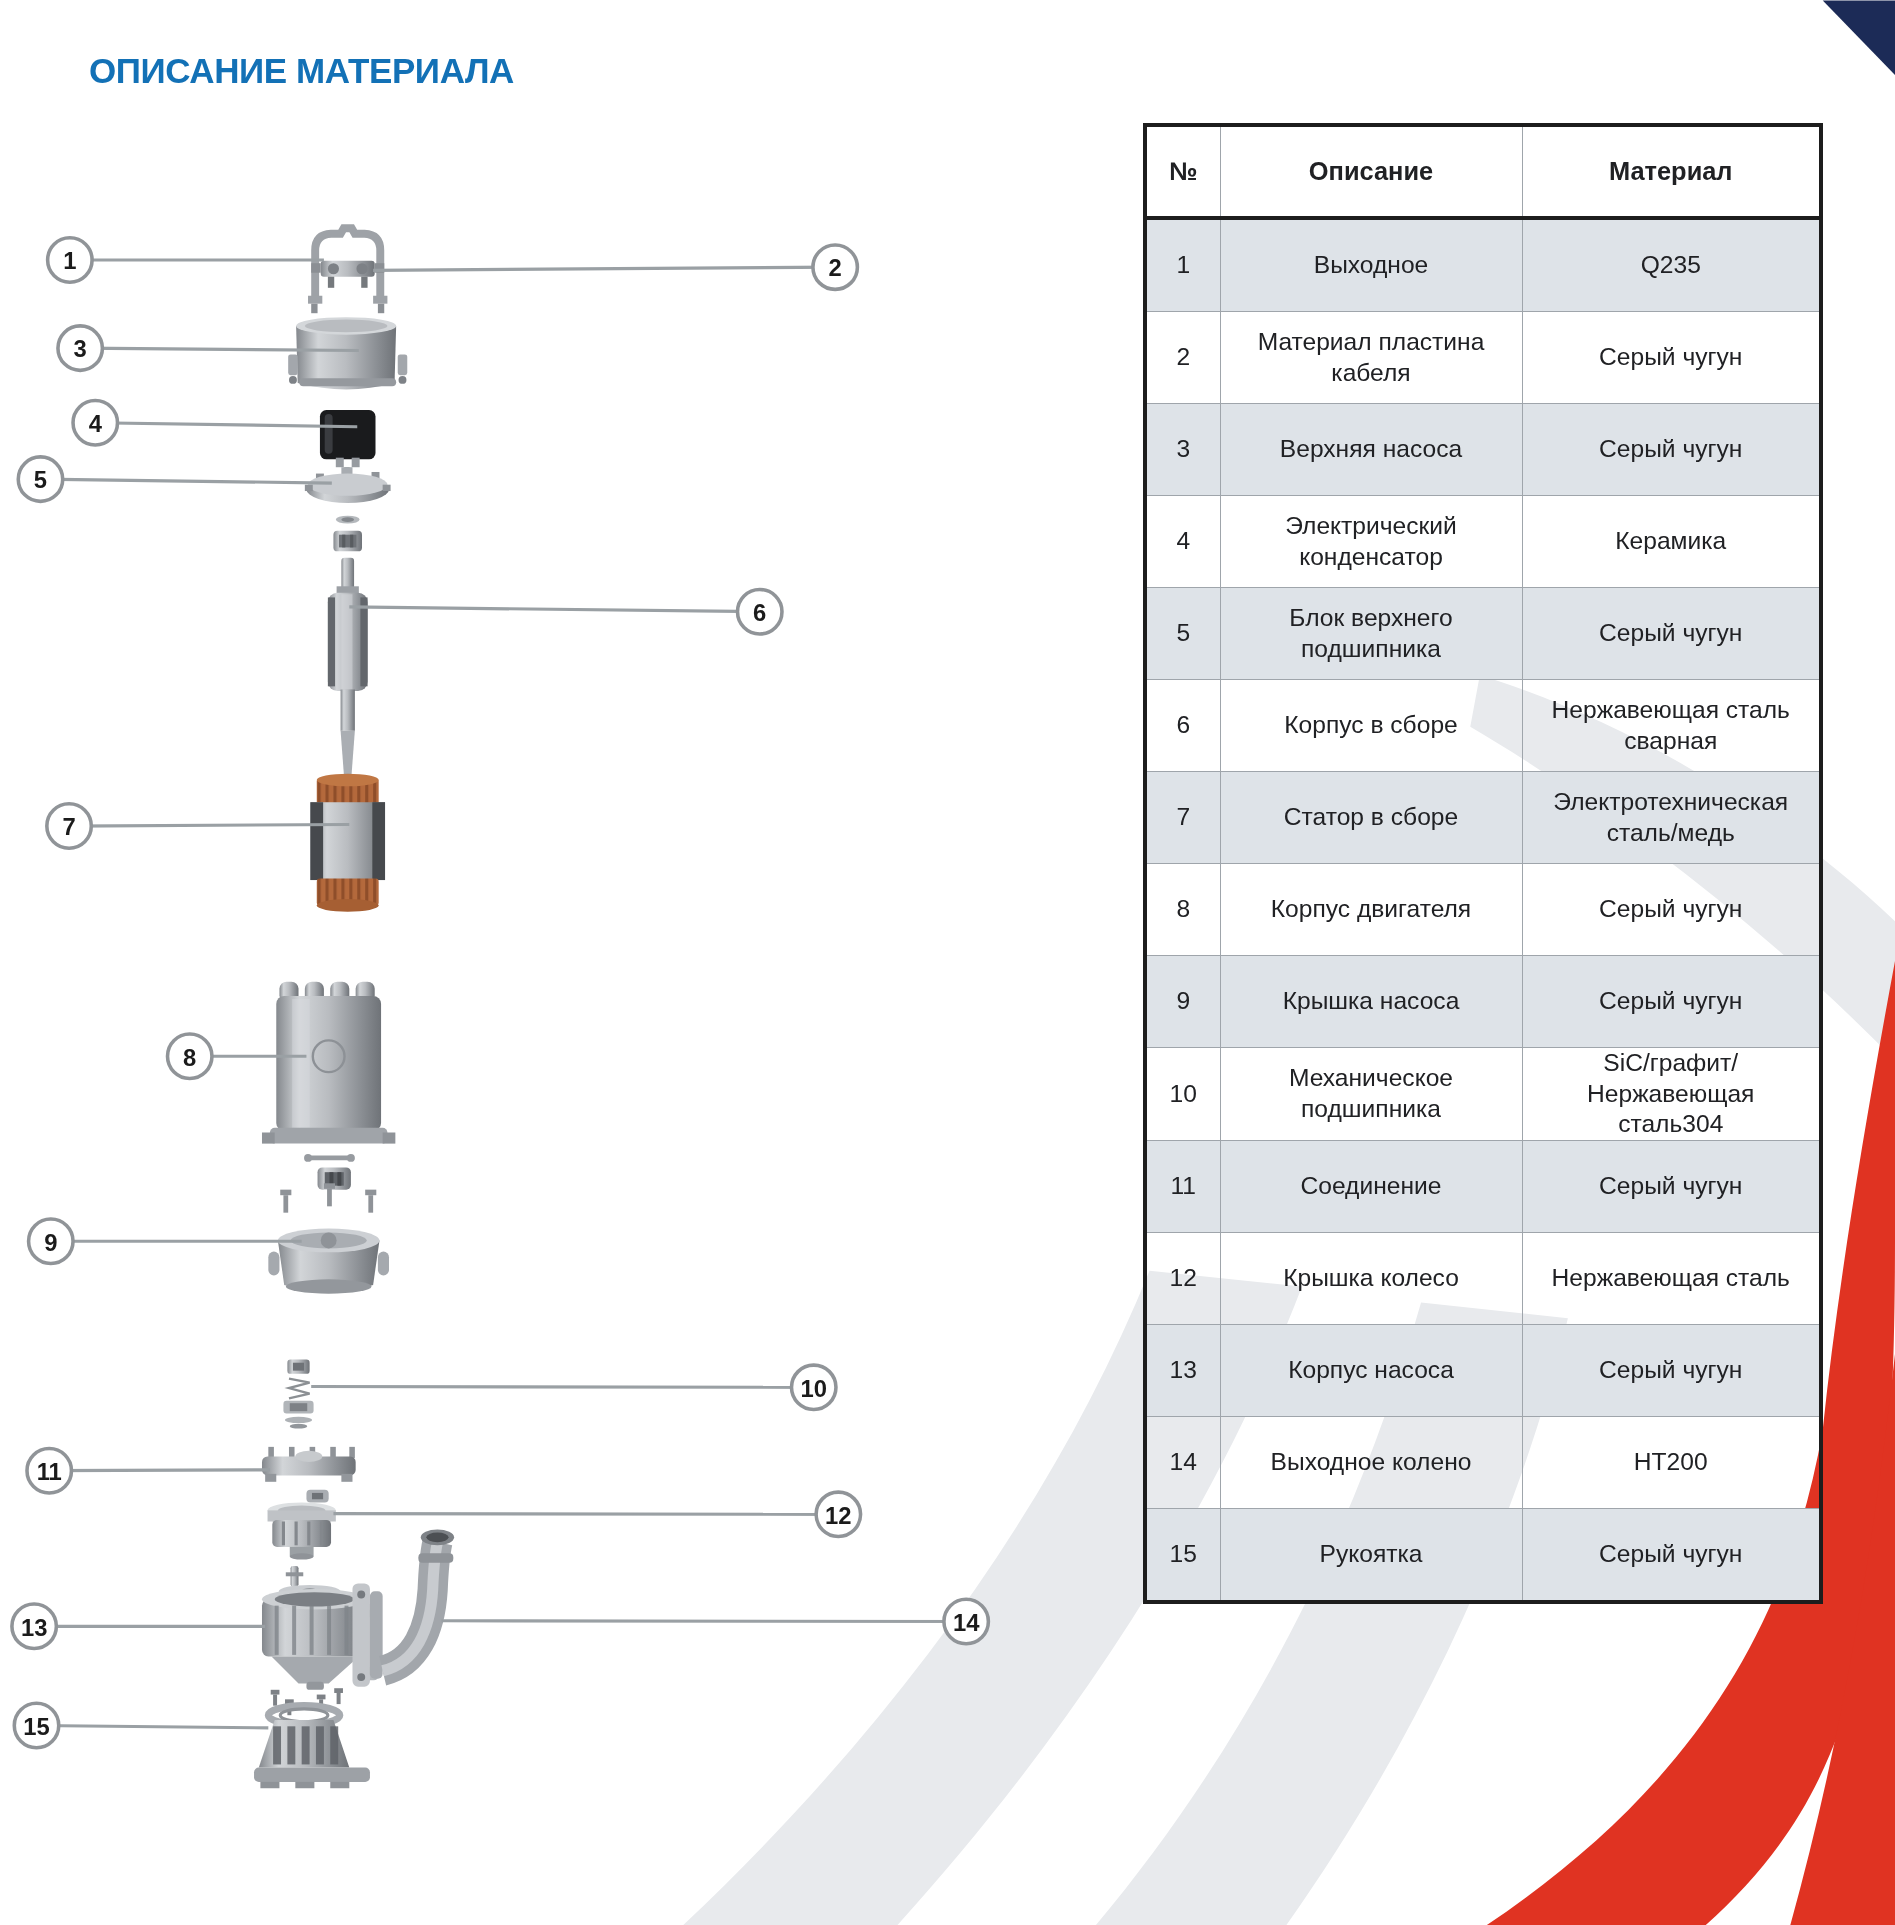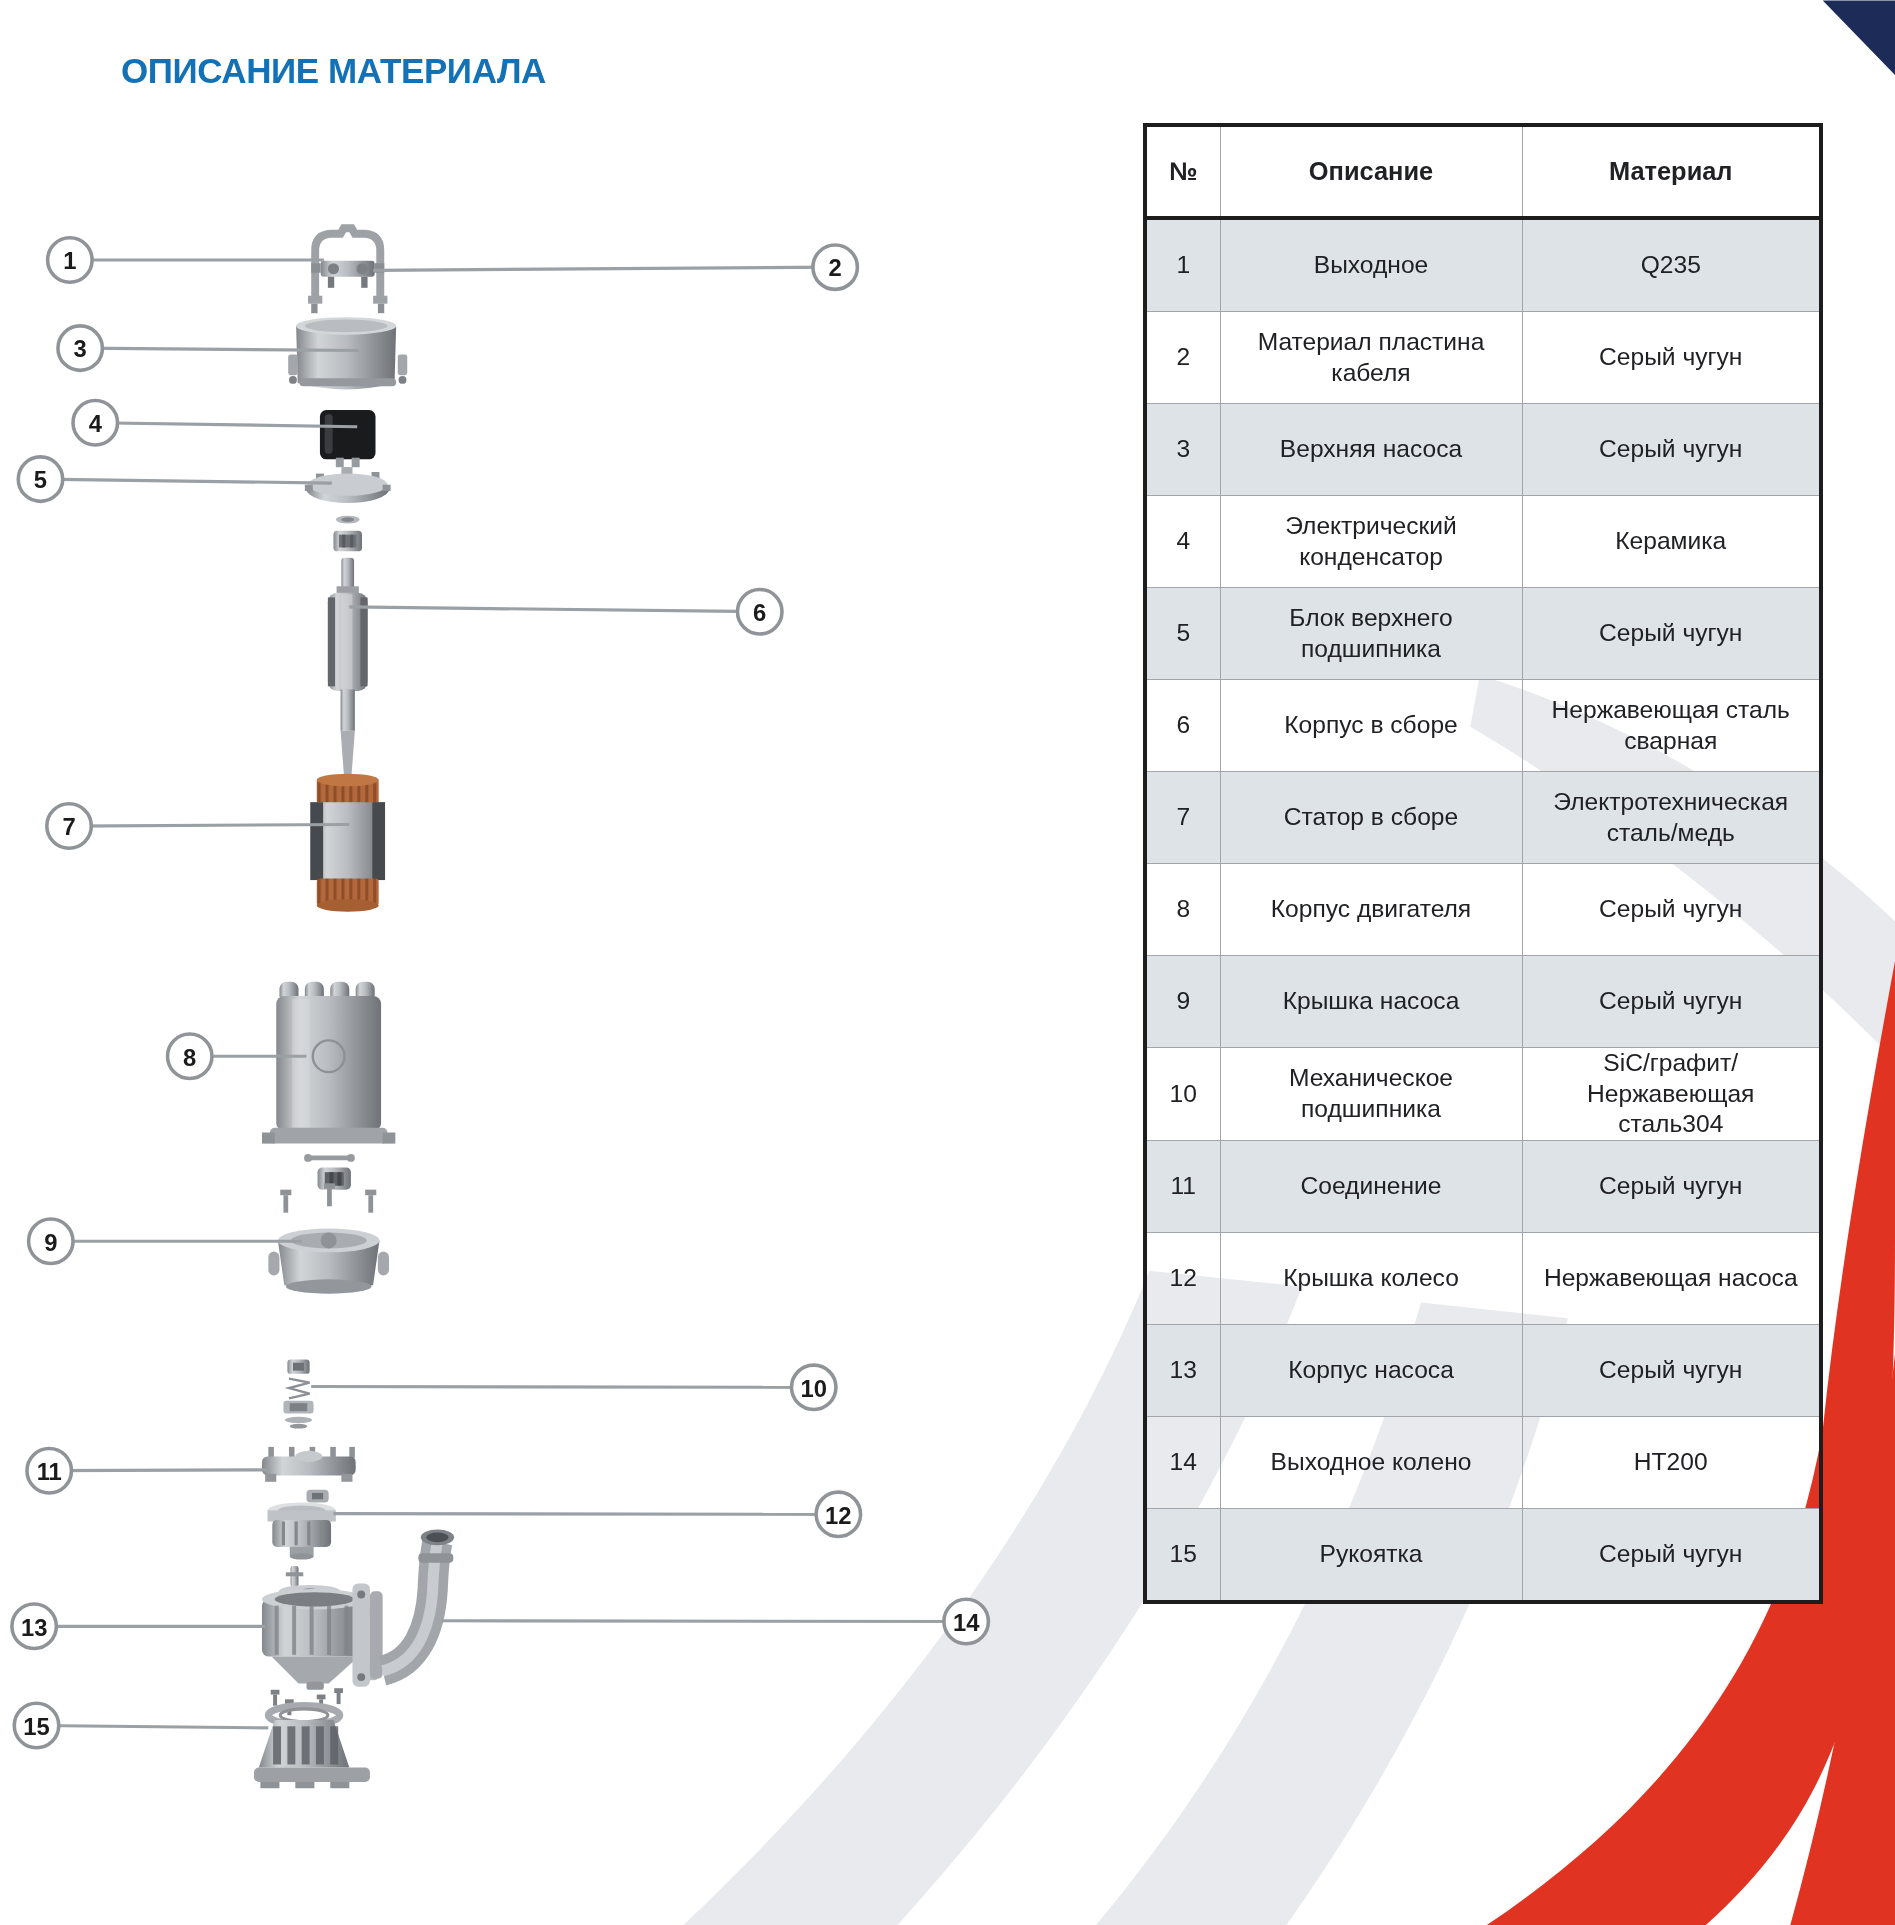--- a/index.html
+++ b/index.html
@@ -2,21 +2,21 @@
 <html style="font-size:12.7px"><head>
 <meta charset="utf-8">
 <style>
   html,body{margin:0;padding:0;background:#fff;}
   .page{position:relative;width:1895px;height:1926px;background:#ffffff;overflow:hidden;
         font-family:"Liberation Sans",sans-serif;}
   .layer{position:absolute;left:0;top:0;width:1895px;height:1926px;}
   #watermark-layer{z-index:0;}
   #diagram-layer{z-index:3;pointer-events:none;}
   .page-title{position:absolute;left:89px;top:51px;z-index:2;
-      font-size:35px;font-weight:bold;color:#1371b6;letter-spacing:-0.4px;white-space:nowrap;margin-left:32px;}
+      font-size:35px;font-weight:bold;color:#1371b6;letter-spacing:-0.4px;white-space:nowrap;}
   table.mat-table{position:absolute;left:1143px;top:123px;z-index:2;
       border-collapse:collapse;table-layout:fixed;width:677px;
       border:4px solid #1d1d1d;}
   .mat-table th,.mat-table td{
       text-align:center;vertical-align:middle;color:#202124;
       font-size:24.6px;line-height:1.25;padding:0 14.3px;overflow:hidden;}
   .mat-table th{font-weight:bold;font-size:25.4px;height:89px;border-bottom:4px solid #1d1d1d;background:#ffffff;}
   .mat-table td{height:91px;}
   .mat-table th + th, .mat-table td + td{border-left:1.6px solid #9fa5ab;}
   .mat-table tbody tr + tr td{border-top:1.6px solid #9fa5ab;}
@@ -108,21 +108,21 @@
           <td>SiC/графит/ Нержавеющая сталь304</td>
         </tr>
         <tr>
           <td>11</td>
           <td>Соединение</td>
           <td>Серый чугун</td>
         </tr>
         <tr>
           <td>12</td>
           <td>Крышка колесо</td>
-          <td>Нержавеющая насоса</td>
+          <td>Нержавеющая сталь</td>
         </tr>
         <tr>
           <td>13</td>
           <td>Корпус насоса</td>
           <td>Серый чугун</td>
         </tr>
         <tr>
           <td>14</td>
           <td>Выходное колено</td>
           <td>HT200</td>

